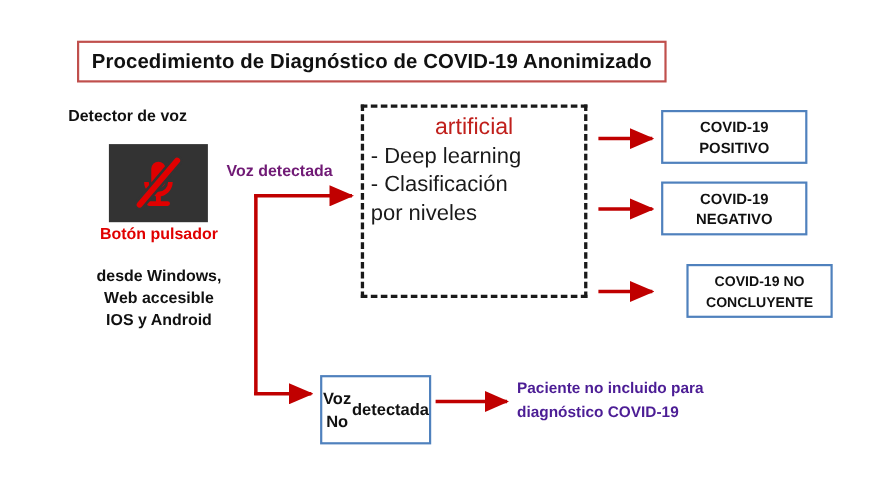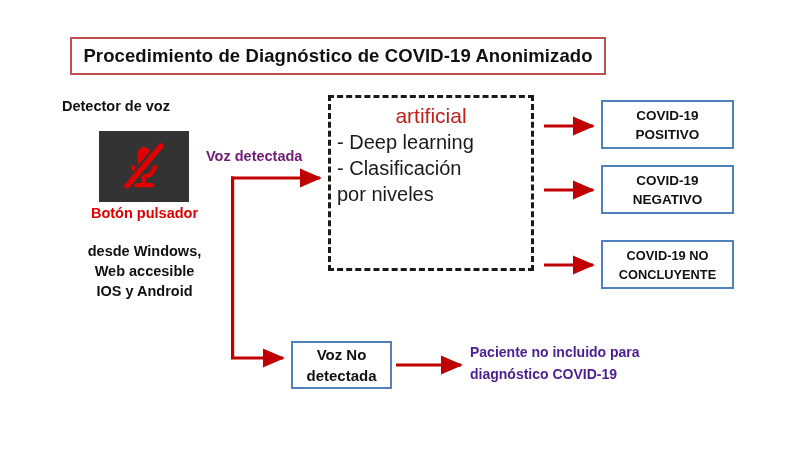--- a/index.html
+++ b/index.html
@@ -129,33 +129,33 @@
     align-items: center;
     justify-content: center;
     text-align: center;
     font-size: 13.5px;
     font-weight: bold;
     color: #111111;
     line-height: 19px;
   }
   #outcome-positive { left: 601px; top: 100px; height: 49px; }
   #outcome-negative { left: 601px; top: 165px; height: 49px; }
-  #outcome-inconclusive { left: 601px; top: 240px; height: 49px; font-size: 12.8px; }
+  #outcome-inconclusive { left: 624px; top: 240px; height: 49px; font-size: 12.8px; }
 
   
   #voz-no-box {
     left: 291px;
     top: 341px;
     width: 101px;
-    height: 48px;
+    height: 63px;
     border: 2px solid #4f81bd;
     background: #ffffff;
     box-sizing: border-box;
     display: flex;
-    flex-direction: column;
+    flex-direction: row;
     align-items: center;
     justify-content: center;
     text-align: center;
     font-size: 15px;
     font-weight: bold;
     color: #111111;
     line-height: 21px;
   }
 
   

